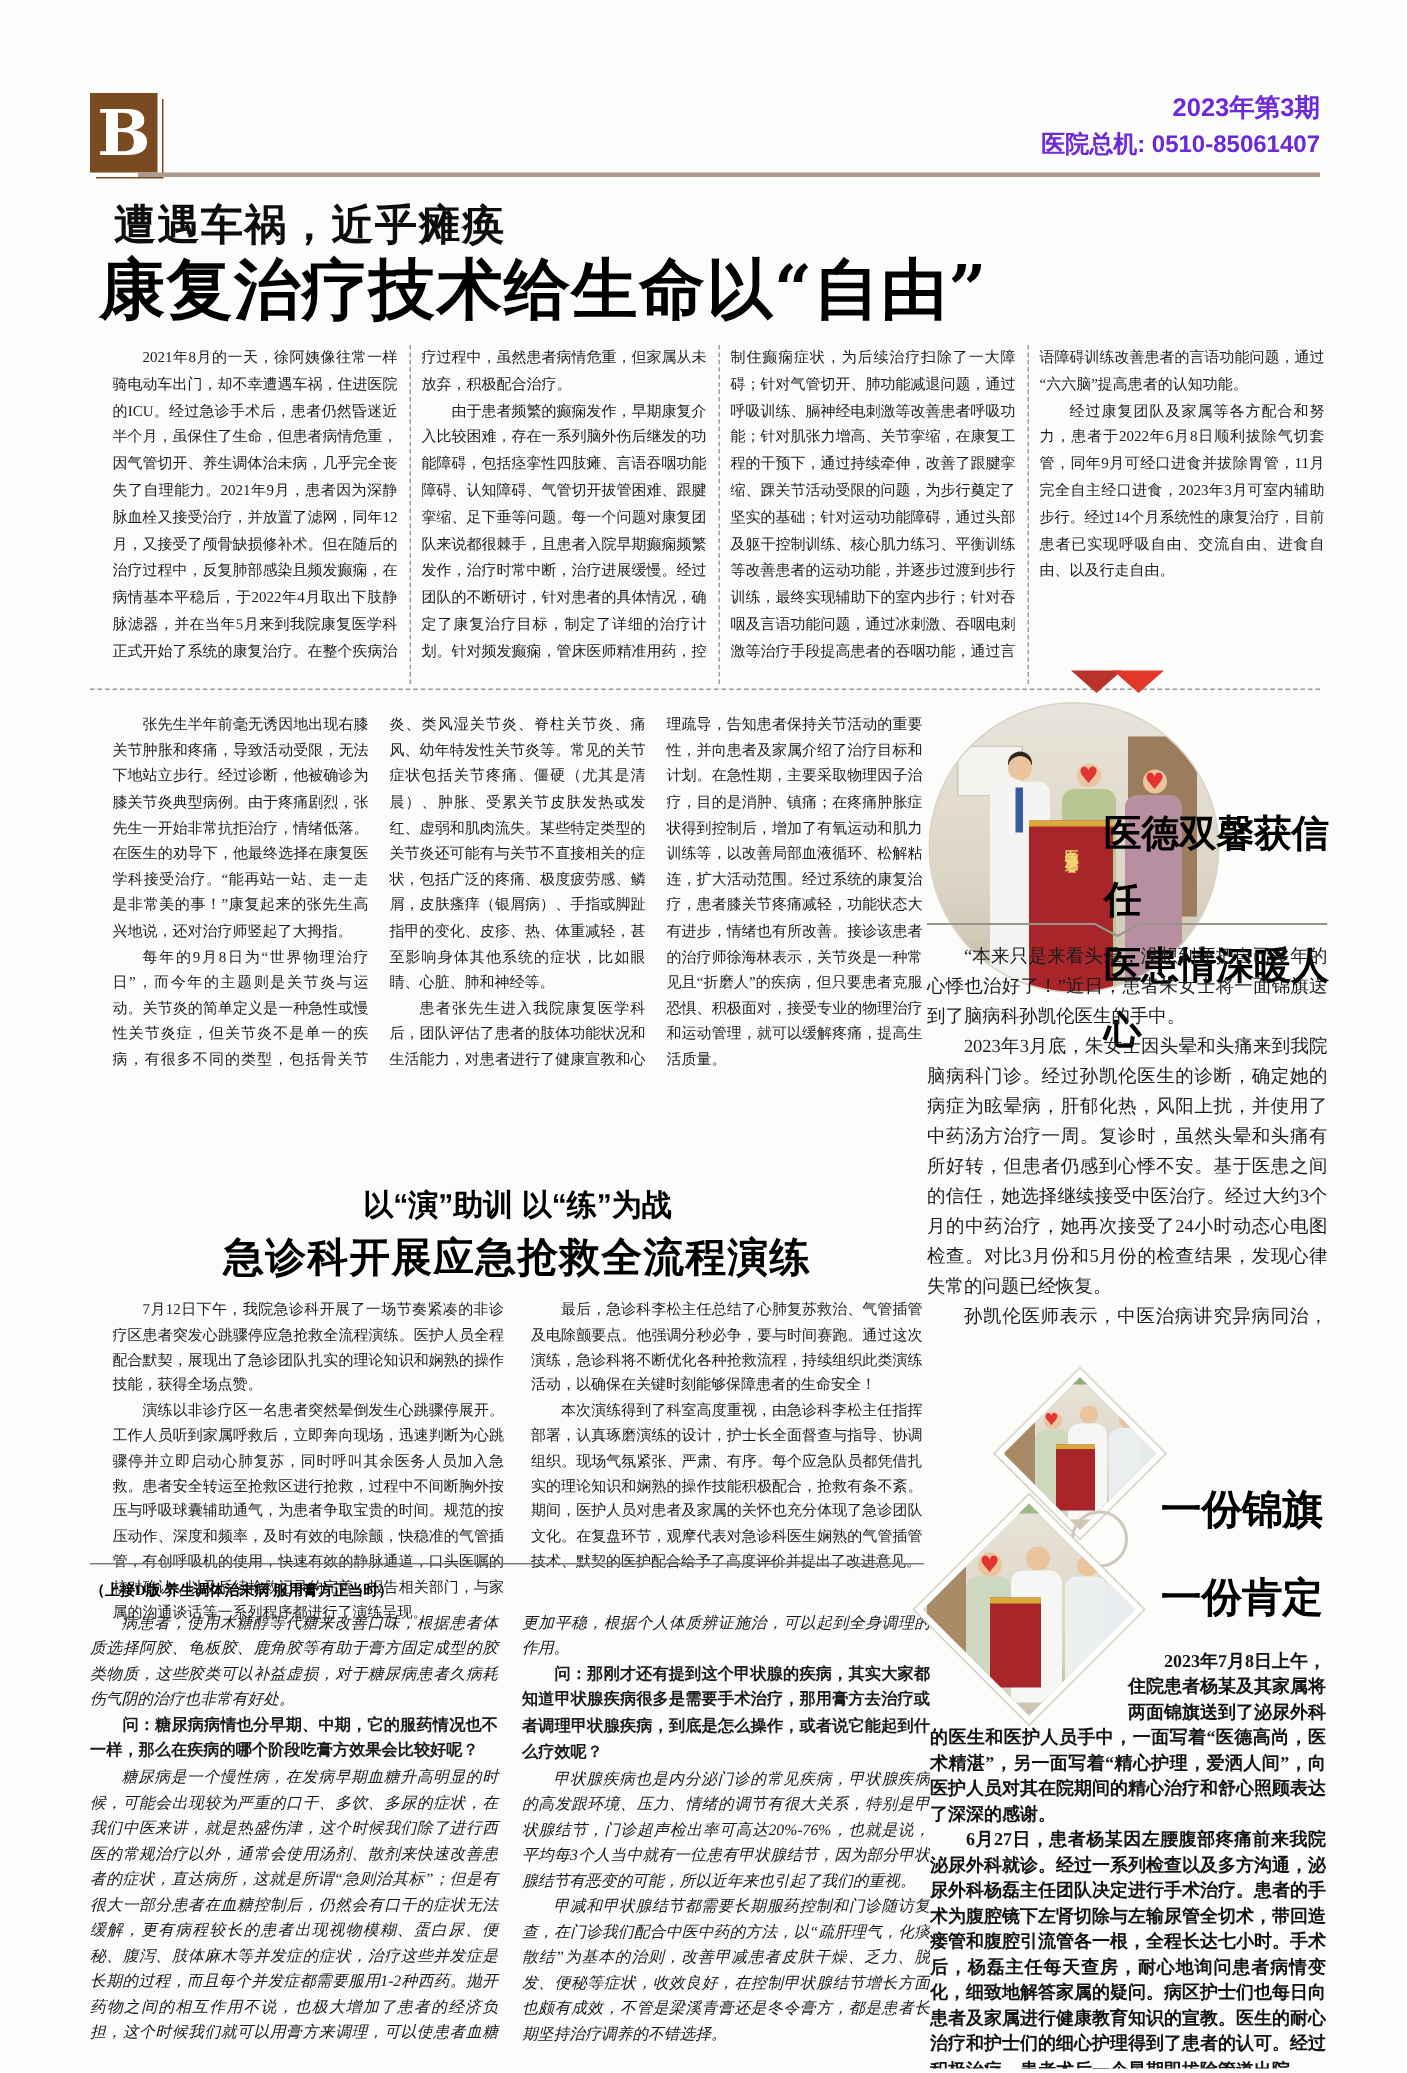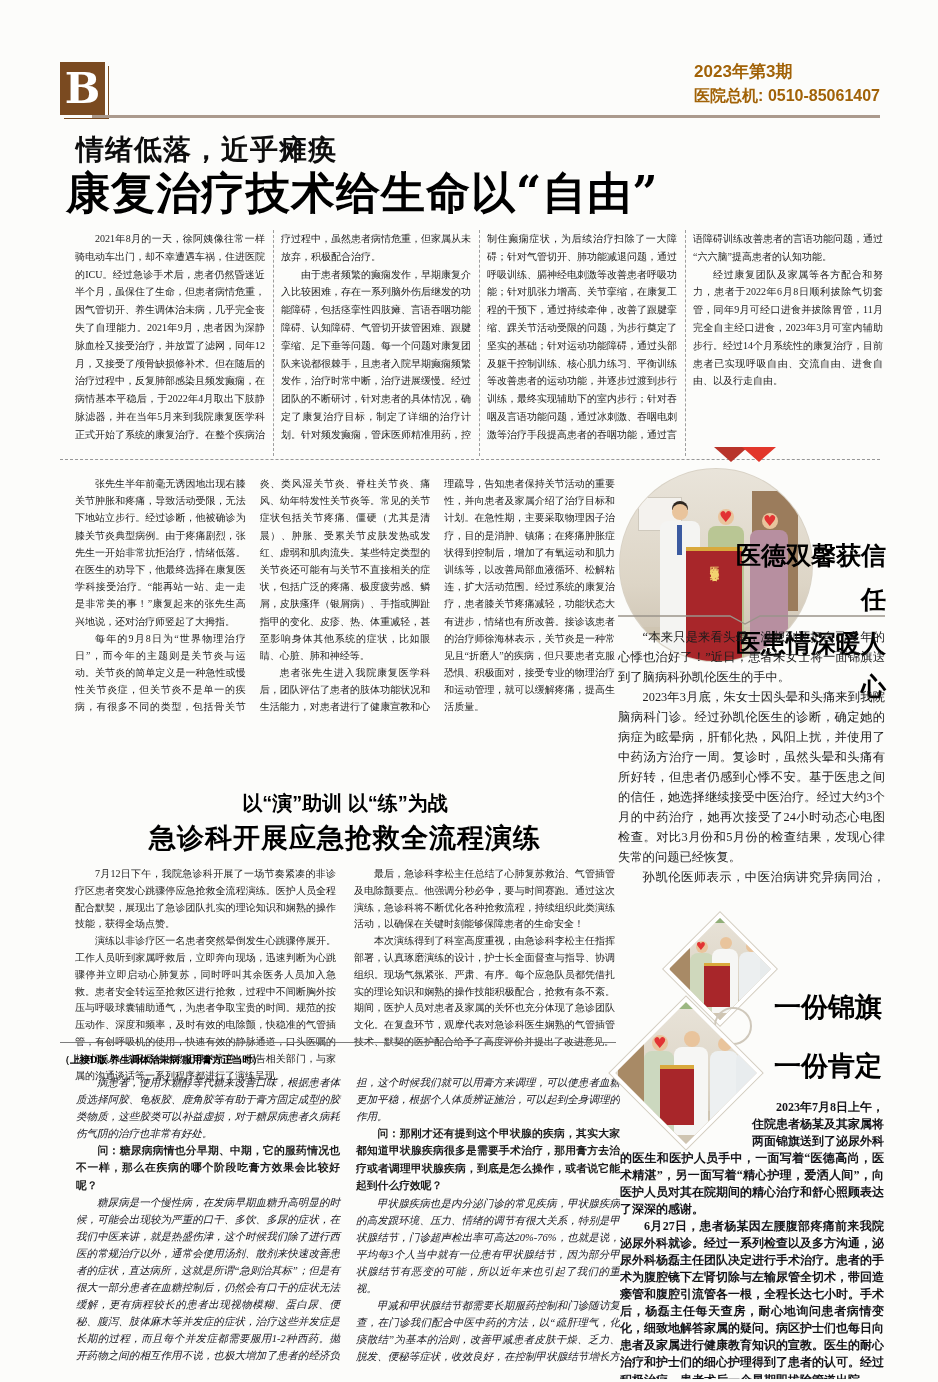--- a/index.html
+++ b/index.html
@@ -7,22 +7,22 @@
   .page { position:relative; width:938px; height:1382px; margin:0 auto; background:#fcfcfa;
           font-family:"Liberation Serif","DejaVu Serif",serif; color:#1c1c1c; overflow:hidden; }
 
   
   .masthead { position:absolute; left:60px; top:58px; width:820px; height:58px; }
   .brand-box { position:absolute; left:0; top:4px; width:45px; height:53px; background:#7a4a20;
                box-shadow:3px 3px 0 0 #fcfcfa, 4px 4px 0 0 #7a4a20; display:flex; align-items:center; justify-content:center; }
   .brand-box span { font-family:"DejaVu Serif",serif; font-weight:700; font-size:42px; color:#fff; line-height:1; }
   .motto { position:absolute; left:56px; top:14px; font-family:"Liberation Sans",sans-serif; font-weight:700;
            font-size:26px; letter-spacing:1px; color:#111; }
-  .head-right { position:absolute; right:0; top:2px; text-align:left; font-family:"Liberation Sans",sans-serif;
-                font-weight:700; color:#a16207; }
+  .head-right { position:absolute; right:0; top:2px; text-align:right; font-family:"Liberation Sans",sans-serif;
+                font-weight:700; color:#6d28d9; }
   .head-right .l1 { font-size:17px; }
   .head-right .l2 { font-size:16px; margin-top:3px; }
   .head-rule { position:absolute; left:32px; bottom:-2px; right:0; height:3px; background:#ab9a8d; }
 
   
   .a1-kicker { position:absolute; left:76px; top:131px; font-family:"Liberation Sans",sans-serif;
                font-weight:700; font-size:28px; color:#0d0d0d; letter-spacing:1px; }
   .a1-title  { position:absolute; left:66px; top:164px; width:820px; font-family:"DejaVu Serif",serif;
                font-weight:700; font-size:44px; letter-spacing:1px; color:#000; }
   .a1-body { position:absolute; left:75px; top:230px; width:808px; height:226px; overflow:hidden;
@@ -39,41 +39,41 @@
   .art2 { position:absolute; left:75px; top:466px; width:540px; }
   .a2-title { text-align:center; font-family:"Liberation Sans",sans-serif; font-weight:700; font-size:23px; color:#000; }
   .a2-body { margin-top:9px; height:283px; overflow:hidden; column-count:3; column-gap:14px;
              font-size:10px; line-height:1.72; text-align:justify; }
 
   
   .sb1 { position:absolute; left:618px; top:464px; width:267px; height:428px; }
   .ph-circle { position:absolute; left:2px; top:5px; width:192px; height:192px; border-radius:50%;
                overflow:hidden; box-shadow:0 0 0 1px #d8d2c6; background:#ddd4c6; }
   .scene { position:absolute; inset:0; }
-  .sb1-title { position:absolute; left:118px; top:70px; width:150px; text-align:right;
+  .sb1-title { position:absolute; left:118px; top:70px; width:150px; text-align:left;
                font-family:"DejaVu Serif",serif; font-weight:700; font-size:25px; line-height:1.75; color:#000; }
   .sb1-div { position:absolute; left:0; top:148px; }
   .sb1-text { position:absolute; left:0; top:163px; width:267px; height:262px; overflow:hidden;
               font-size:12.3px; line-height:1.63; text-align:justify; }
   .sb1-text p { text-indent:2em; }
 
   
   .art3 { position:absolute; left:75px; top:790px; width:540px; }
   .a3-kicker { text-align:center; font-family:"Liberation Sans",sans-serif; font-weight:700; font-size:20px; color:#000; }
   .a3-title  { text-align:center; font-family:Liberation Sans, sans-serif; font-weight:700; font-size:27px;
                letter-spacing:1px; color:#000; margin-top:3px; }
   .a3-body { margin-top:10px; height:222px; overflow:hidden; column-count:2; column-gap:18px;
              font-size:10px; line-height:1.68; text-align:justify; }
 
   
   .qa-rule { position:absolute; left:60px; top:1042px; width:556px; border-top:1px solid #7c7c7c; }
   .qa { position:absolute; left:60px; top:1053px; width:560px; height:322px; }
   .qa-note { font-family:Liberation Serif, serif; font-weight:700; font-size:10px; color:#000000; }
   .qa-body { margin-top:7px; height:298px; overflow:hidden; column-count:2; column-gap:16px;
-             font-size:10.5px; line-height:1.62; text-align:justify;margin-left:16px; }
+             font-size:10.5px; line-height:1.62; text-align:justify; }
   .qa-body p { text-indent:2em; }
   .qa-body p.ans { font-style:italic; color:#16161f; }
   .qa-body p.que { font-family:"Liberation Sans",sans-serif; font-weight:700; font-style:normal; font-size:10.8px; }
 
   
   .sb2 { position:absolute; left:618px; top:893px; width:268px; height:489px; }
   .diamond { position:absolute; transform:rotate(45deg); overflow:hidden; background:#e4ddd1;
              border:4px solid #fff; box-shadow:0 0 0 1px #d4cec2; }
   .d1 { left:62px; top:36px;  width:80px;  height:80px; }
   .d2 { left:14px; top:126px; width:108px; height:108px; }
@@ -112,21 +112,21 @@
     <div class="brand-box">
       <span>B</span>
     </div>
     <div class="head-right">
       <div class="l1">2023年第3期</div>
       <div class="l2">医院总机: 0510-85061407</div>
     </div>
     <div class="head-rule"></div>
   </header>
 
-  <div class="a1-kicker">情绪低落，近乎瘫痪</div>
+  <div class="a1-kicker">遭遇车祸，近乎瘫痪</div>
   <h1 class="a1-title">康复治疗技术给生命以“自由”</h1>
   <div class="a1-body">
     <p>2021年8月的一天，徐阿姨像往常一样骑电动车出门，却不幸遭遇车祸，住进医院的ICU。经过急诊手术后，患者仍然昏迷近半个月，虽保住了生命，但患者病情危重，因气管切开、养生调体治未病，几乎完全丧失了自理能力。2021年9月，患者因为深静脉血栓又接受治疗，并放置了滤网，同年12月，又接受了颅骨缺损修补术。但在随后的治疗过程中，反复肺部感染且频发癫痫，在病情基本平稳后，于2022年4月取出下肢静脉滤器，并在当年5月来到我院康复医学科正式开始了系统的康复治疗。在整个疾病治疗过程中，虽然患者病情危重，但家属从未放弃，积极配合治疗。</p>
     <p>由于患者频繁的癫痫发作，早期康复介入比较困难，存在一系列脑外伤后继发的功能障碍，包括痉挛性四肢瘫、言语吞咽功能障碍、认知障碍、气管切开拔管困难、跟腱挛缩、足下垂等问题。每一个问题对康复团队来说都很棘手，且患者入院早期癫痫频繁发作，治疗时常中断，治疗进展缓慢。经过团队的不断研讨，针对患者的具体情况，确定了康复治疗目标，制定了详细的治疗计划。针对频发癫痫，管床医师精准用药，控制住癫痫症状，为后续治疗扫除了一大障碍；针对气管切开、肺功能减退问题，通过呼吸训练、膈神经电刺激等改善患者呼吸功能；针对肌张力增高、关节挛缩，在康复工程的干预下，通过持续牵伸，改善了跟腱挛缩、踝关节活动受限的问题，为步行奠定了坚实的基础；针对运动功能障碍，通过头部及躯干控制训练、核心肌力练习、平衡训练等改善患者的运动功能，并逐步过渡到步行训练，最终实现辅助下的室内步行；针对吞咽及言语功能问题，通过冰刺激、吞咽电刺激等治疗手段提高患者的吞咽功能，通过言语障碍训练改善患者的言语功能问题，通过“六六脑”提高患者的认知功能。</p>
     <p>经过康复团队及家属等各方配合和努力，患者于2022年6月8日顺利拔除气切套管，同年9月可经口进食并拔除胃管，11月完全自主经口进食，2023年3月可室内辅助步行。经过14个月系统性的康复治疗，目前患者已实现呼吸自由、交流自由、进食自由、以及行走自由。</p>
   </div>
   <div class="dash-sep"></div>
   <div class="end-mark">
     <div class="tri t1"></div>
     <div class="tri t2"></div>

